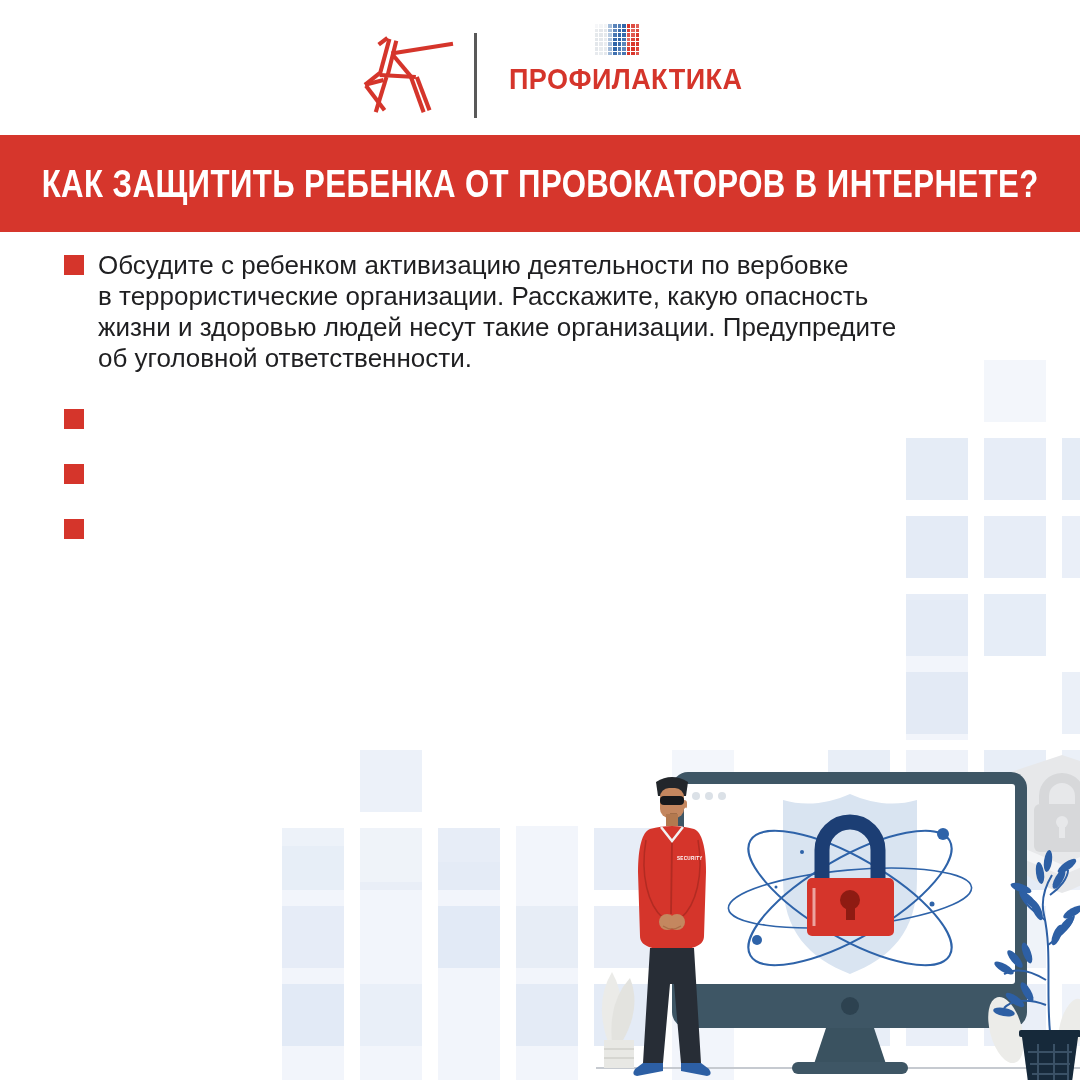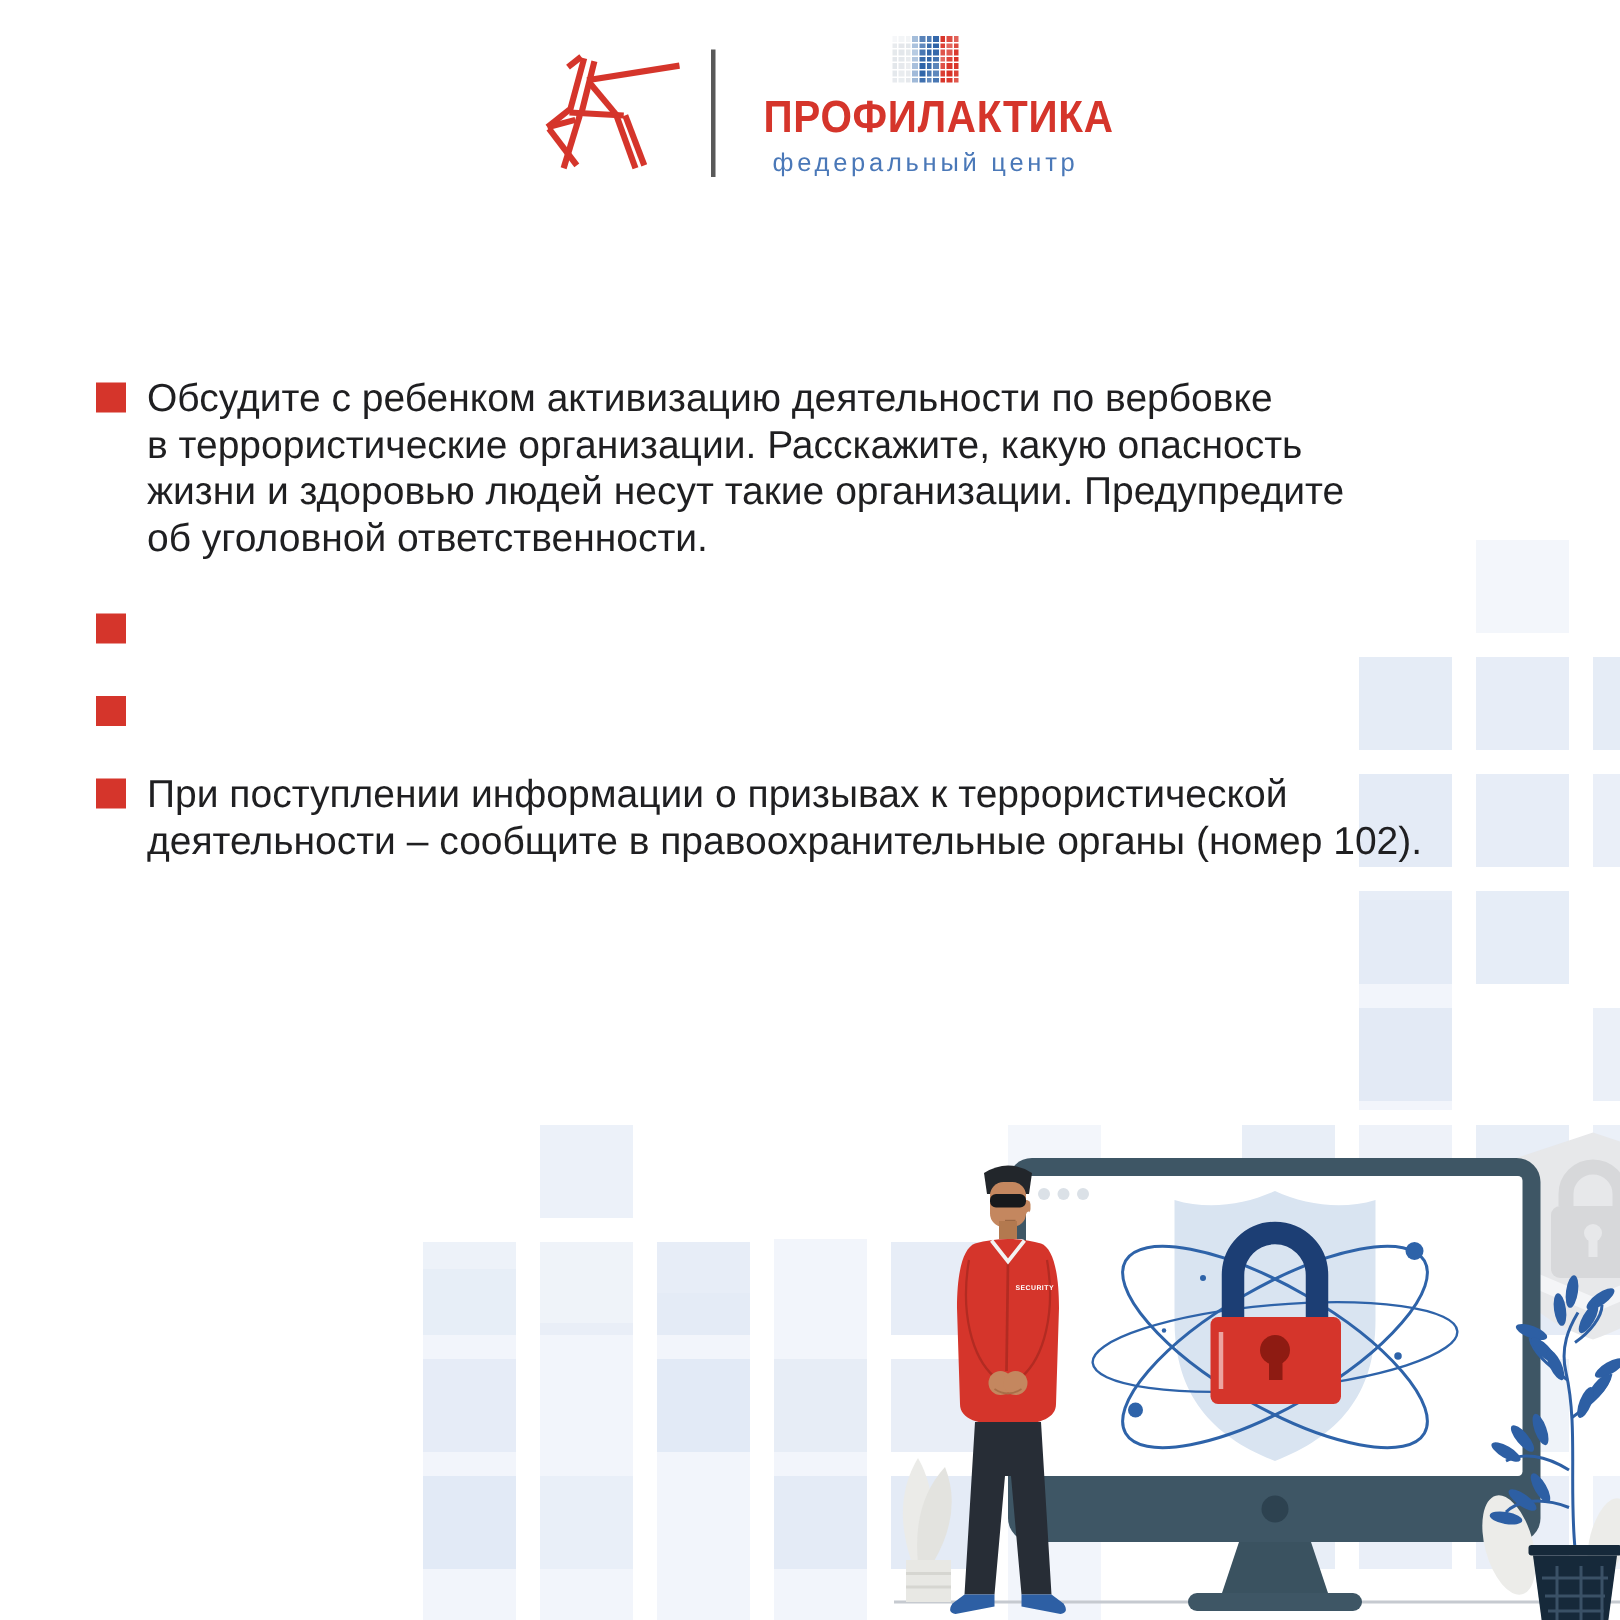--- a/index.html
+++ b/index.html
@@ -186,43 +186,43 @@
           <i style="background: rgb(227, 231, 235); opacity: 0.94;"></i>
           <i style="background: rgb(159, 185, 216); opacity: 1;"></i>
           <i style="background: rgb(47, 100, 168); opacity: 0.92;"></i>
           <i style="background: rgb(47, 100, 168); opacity: 0.75;"></i>
           <i style="background: rgb(47, 100, 168); opacity: 0.88;"></i>
           <i style="background: rgb(217, 51, 39); opacity: 0.99;"></i>
           <i style="background: rgb(217, 51, 39); opacity: 0.97;"></i>
           <i style="background: rgb(217, 51, 39); opacity: 0.82;"></i>
         </div>
       <div class="brand-name">ПРОФИЛАКТИКА</div>
-      <div class="brand-sub">федеральный центр</div>
     </div>
   </div>
 
+  <div class="banner">
+    <div class="banner-title">КАК ЗАЩИТИТЬ РЕБЕНКА ОТ ПРОВОКАТОРОВ В ИНТЕРНЕТЕ?</div>
+  </div>
 
   <div class="bullets">
     <div class="bullet">
       <span class="bullet-square"></span>
       <span class="bullet-text">Обсудите с ребенком активизацию деятельности по вербовке
 в террористические организации. Расскажите, какую опасность
 жизни и здоровью людей несут такие организации. Предупредите
 об уголовной ответственности.</span>
     </div>
     <div class="bullet">
       <span class="bullet-square"></span>
     </div>
     <div class="bullet">
       <span class="bullet-square"></span>
     </div>
     <div class="bullet">
       <span class="bullet-square"></span>
-      <span class="bullet-text">При поступлении информации о призывах к террористической
-деятельности – сообщите в правоохранительные органы (номер 102).</span>
     </div>
   </div>
 
 
   <svg class="illustration" viewBox="0 0 520 350">
 
     <path d="M36,338 H520" stroke="#c6cad0" stroke-width="2"></path>
 
     <g>
       <path d="M442,45 L502,25 L562,45 L562,98 C562,132 535,152 502,163 C469,152 442,132 442,98 Z" fill="#e7e8ea"></path>

